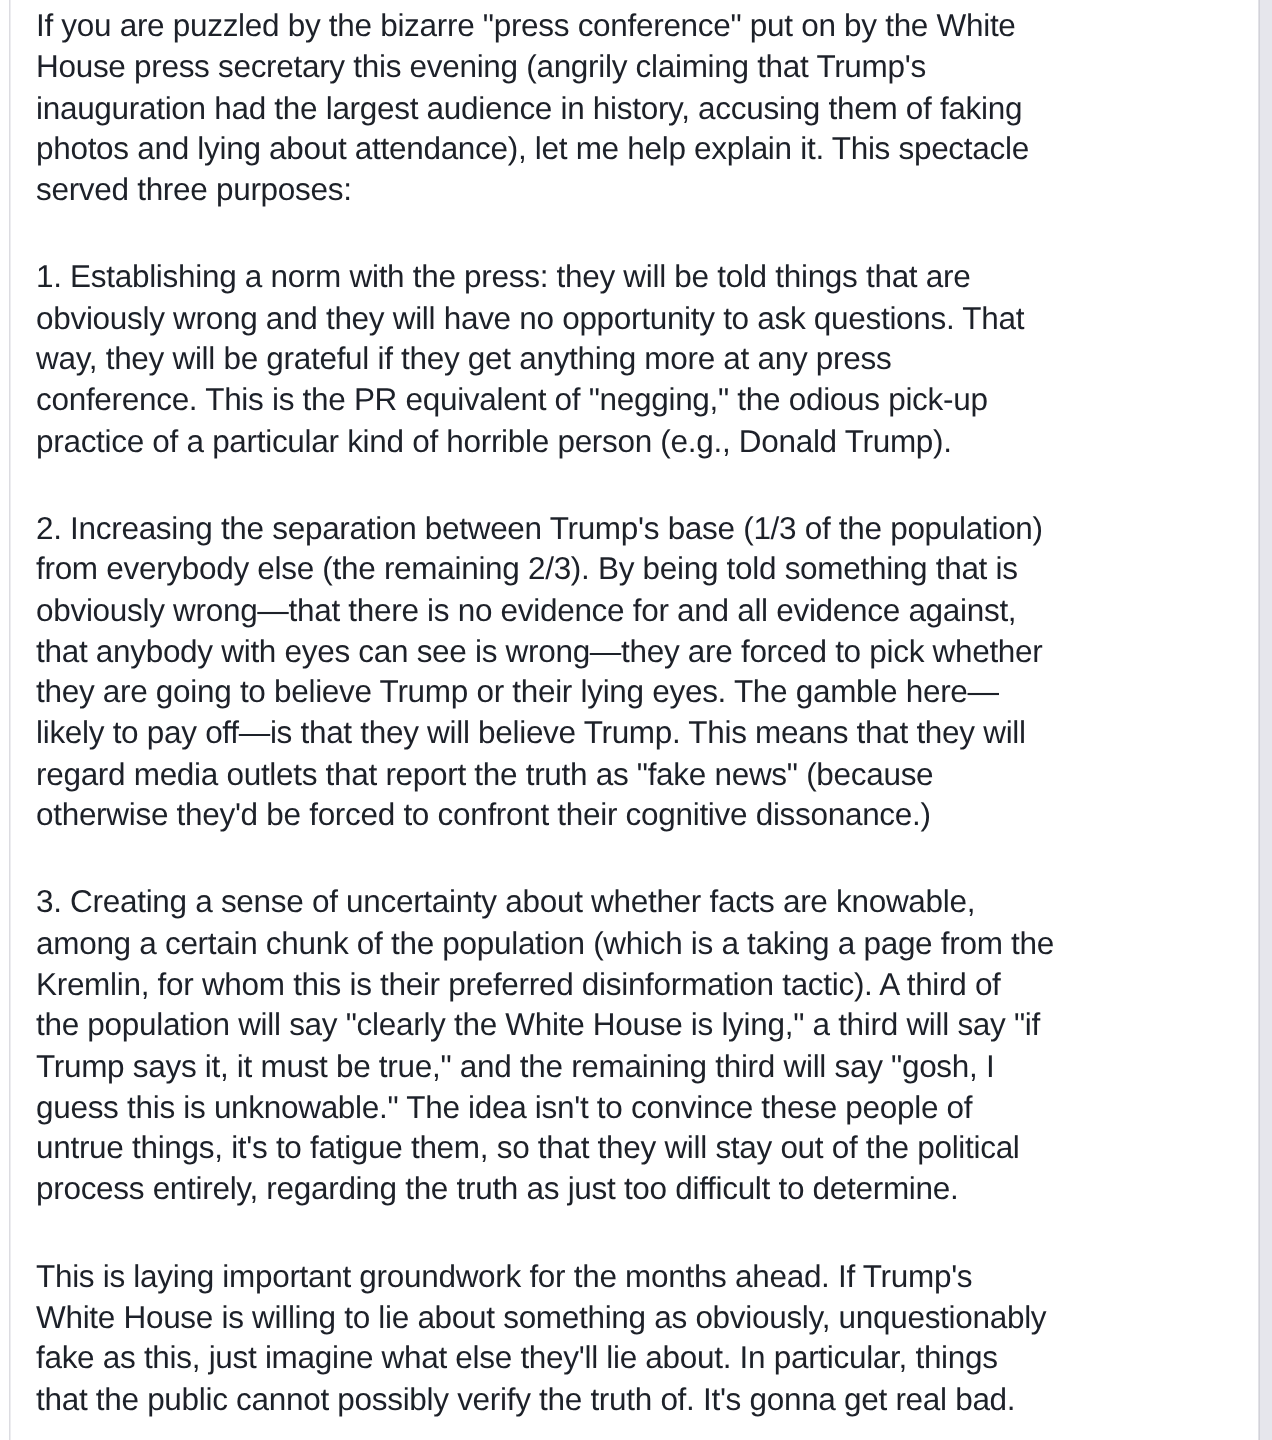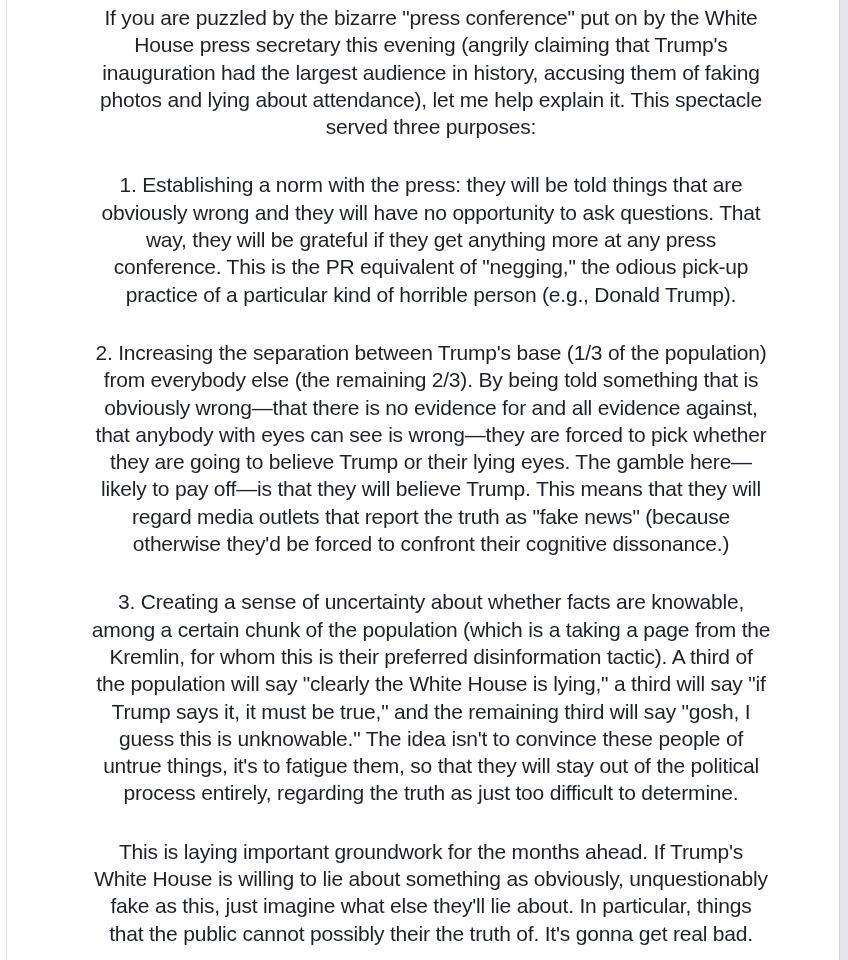--- a/index.html
+++ b/index.html
@@ -38,21 +38,20 @@
     top: 4px;
     right: 10px;
   }
   p.para {
     margin: 0 0 31px 0;
     font-size: 21px;
     line-height: 27.3px;
     letter-spacing: -0.2px;
     color: var(--text-color);
     white-space: pre;
-    text-align: center;
   }
 </style>
 </head>
 <body>
 
 <div class="hairline-left"></div>
 <div class="edge-right"></div>
 
 <main class="content">
   <div id="post-text">
@@ -78,15 +77,15 @@
 among a certain chunk of the population (which is a taking a page from the
 Kremlin, for whom this is their preferred disinformation tactic). A third of
 the population will say "clearly the White House is lying," a third will say "if
 Trump says it, it must be true," and the remaining third will say "gosh, I
 guess this is unknowable." The idea isn't to convince these people of
 untrue things, it's to fatigue them, so that they will stay out of the political
 process entirely, regarding the truth as just too difficult to determine.</p>
       <p class="para">This is laying important groundwork for the months ahead. If Trump's
 White House is willing to lie about something as obviously, unquestionably
 fake as this, just imagine what else they'll lie about. In particular, things
-that the public cannot possibly their the truth of. It's gonna get real bad.</p>
+that the public cannot possibly verify the truth of. It's gonna get real bad.</p>
     </div>
 </main>
 
 </body></html>

